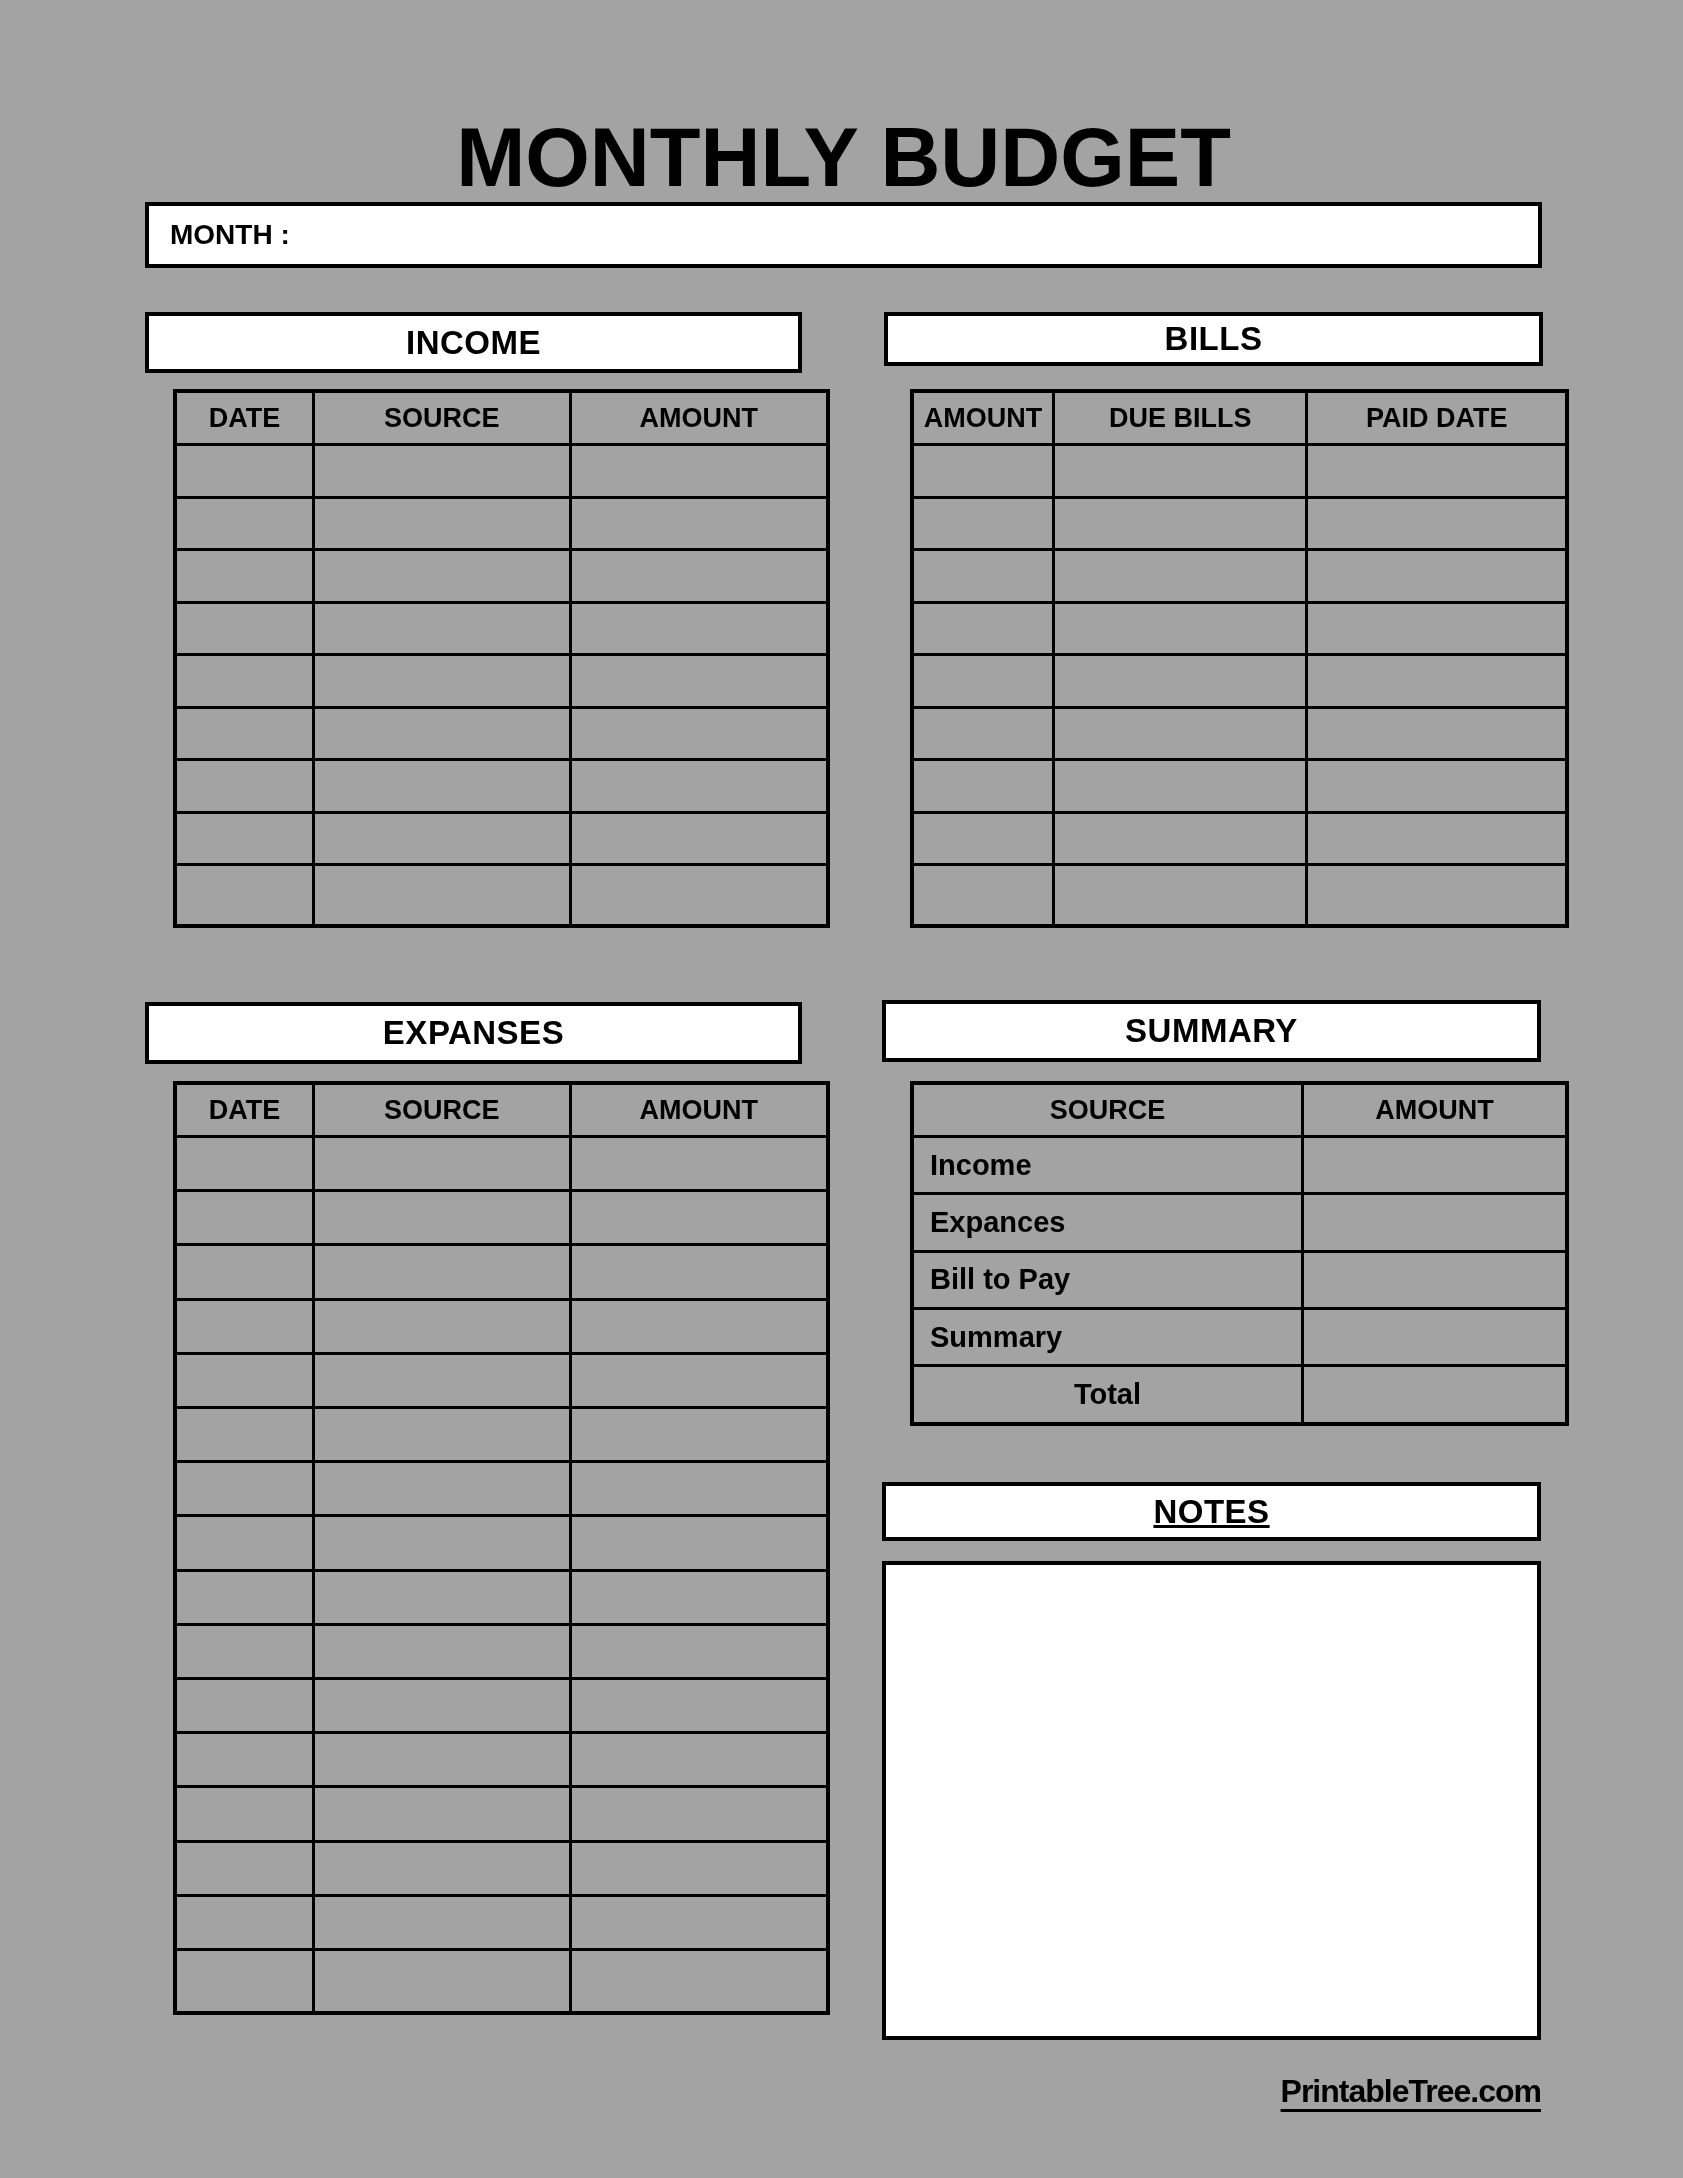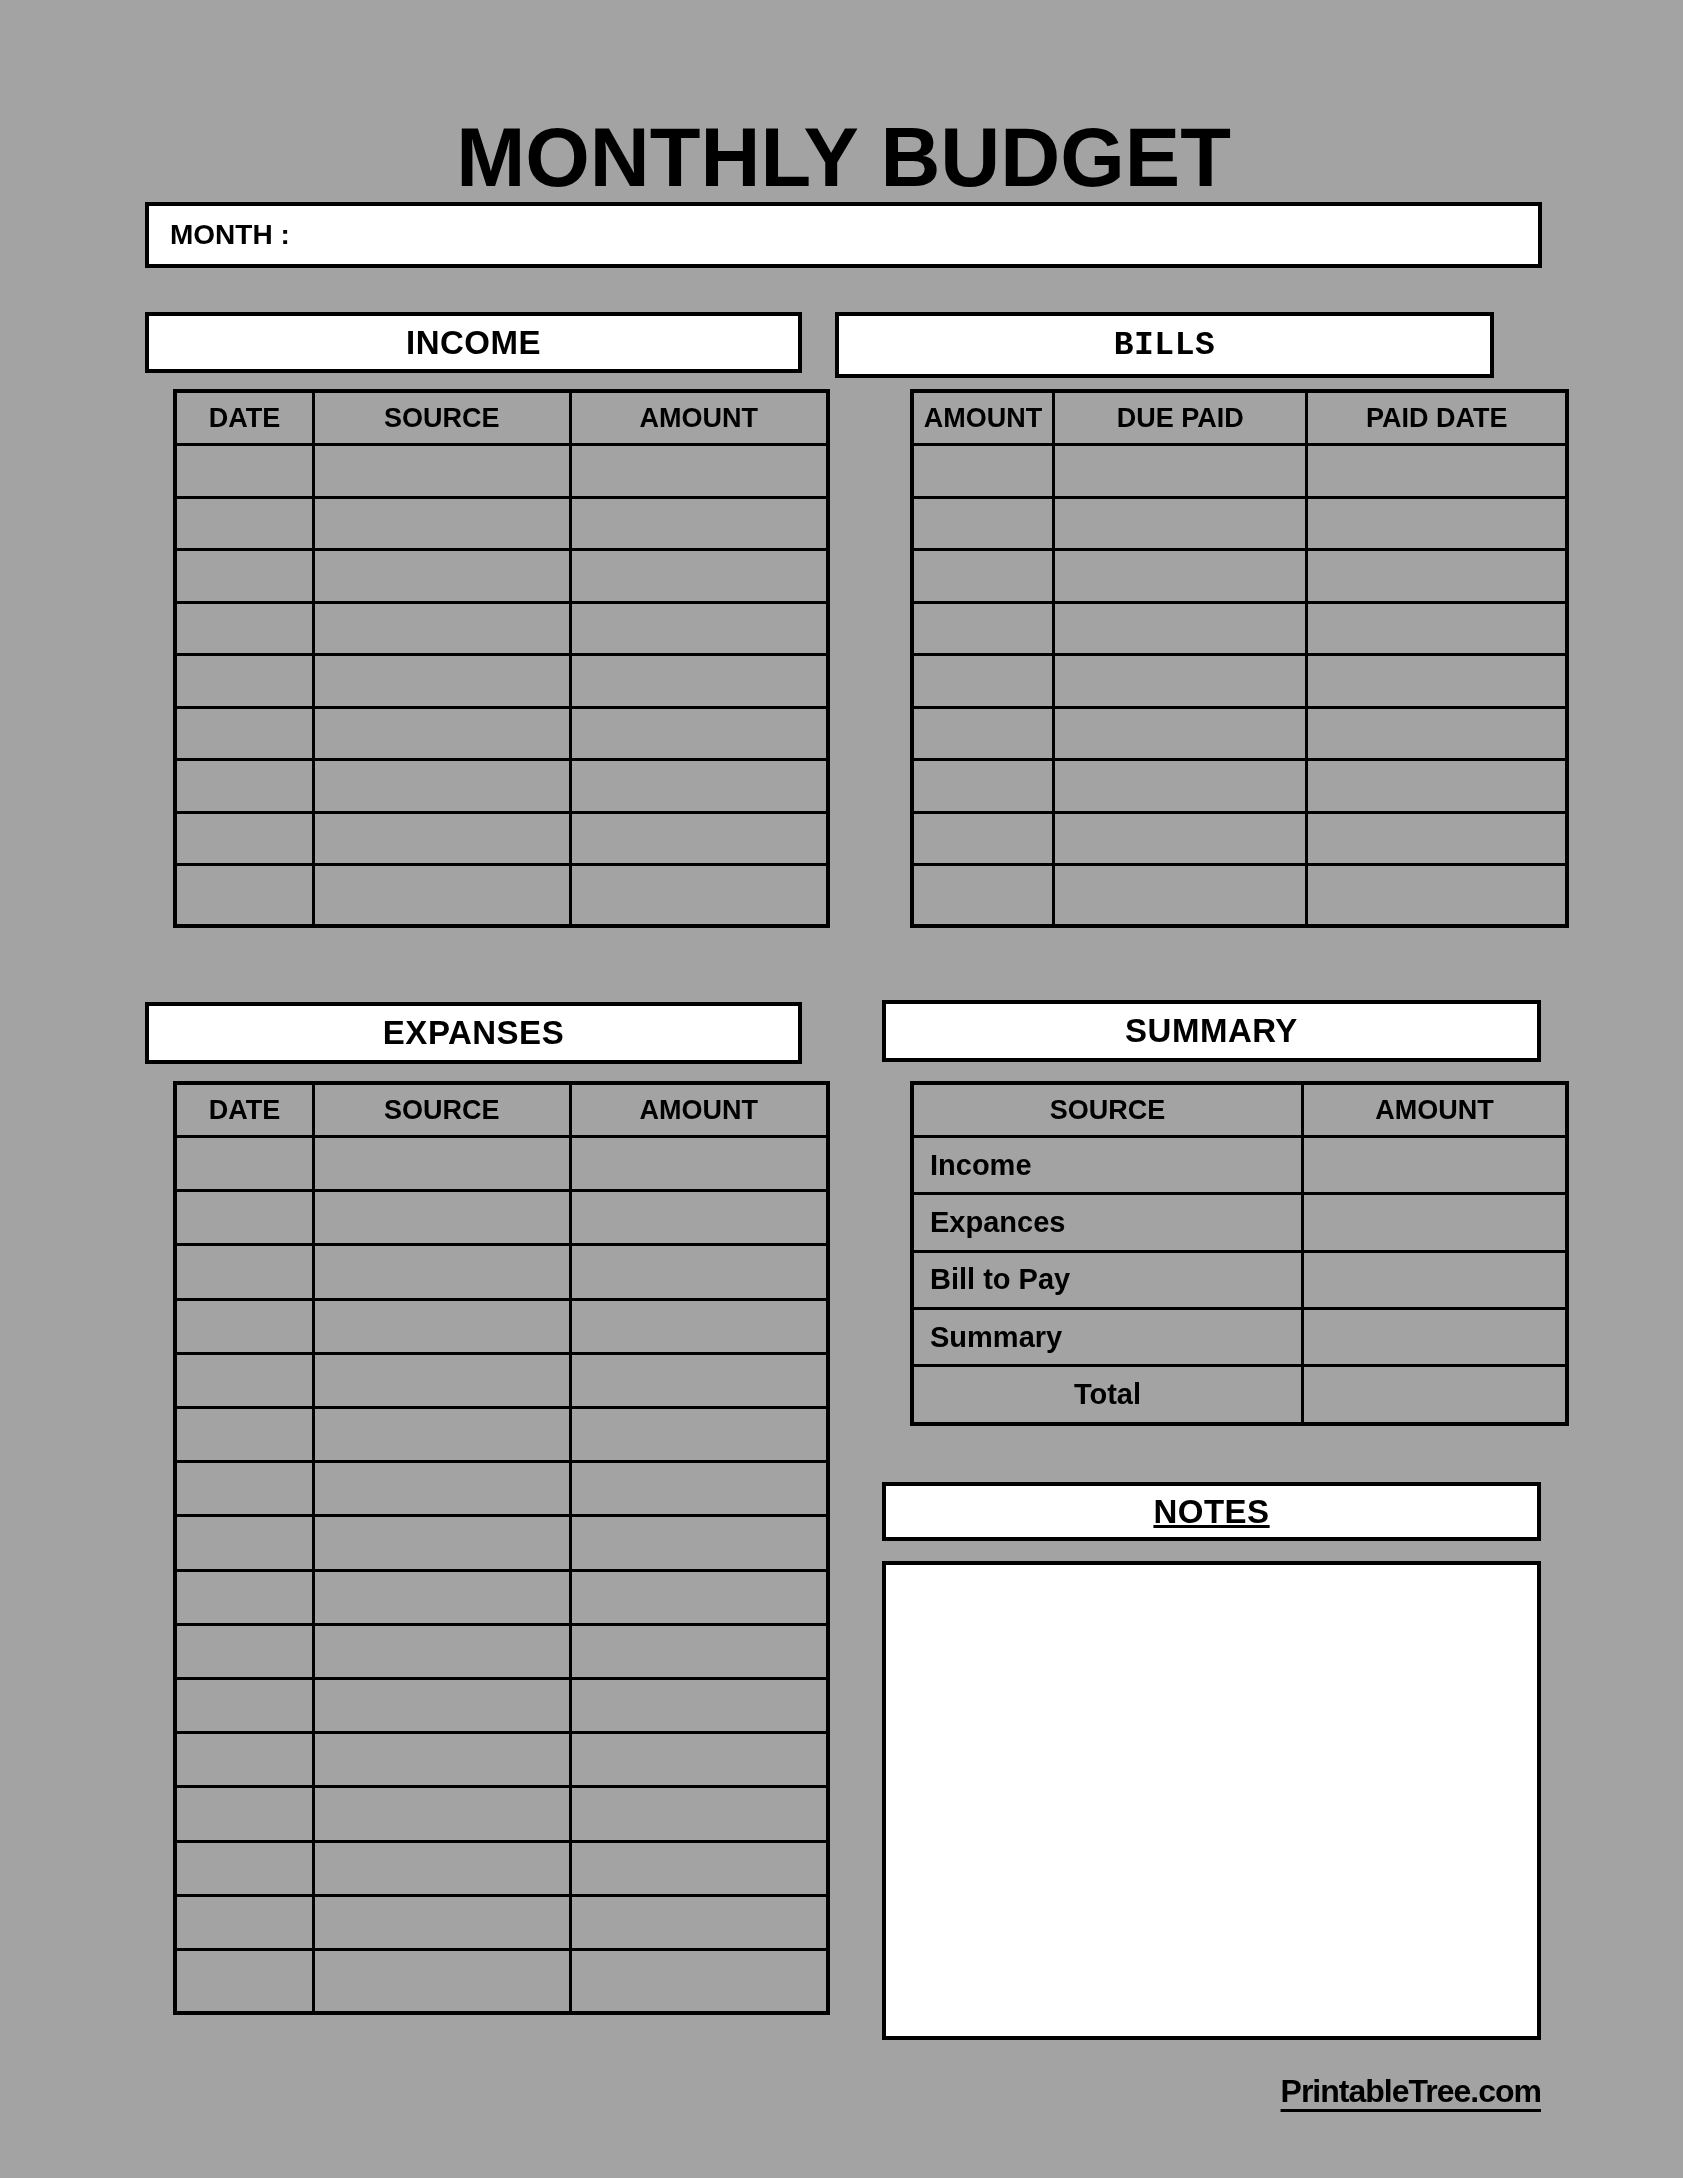--- a/index.html
+++ b/index.html
@@ -245,33 +245,33 @@
           <td></td>
         </tr>
         <tr>
           <td></td>
           <td></td>
           <td></td>
         </tr>
       </tbody>
     </table>
 
-  <div class="abs box section-title" style="left:835px; top:312px; width:659px; height:66px;font-family:Liberation Mono, monospace;">
+  <div class="abs box section-title" style="left:884px; top:312px; width:659px; height:54px;">
     <span>BILLS</span>
   </div>
   <table class="grid" style="left:882px; top:389px; width:659px; height:539px;">
       <colgroup>
         <col style="width: 21.6%;">
         <col style="width: 38.7%;">
         <col style="width: 39.7%;">
       </colgroup>
       <thead>
         <tr>
           <th>AMOUNT</th>
-          <th>DUE PAID</th>
+          <th>DUE BILLS</th>
           <th>PAID DATE</th>
         </tr>
       </thead>
       <tbody>
         <tr>
           <td></td>
           <td></td>
           <td></td>
         </tr>
         <tr>

